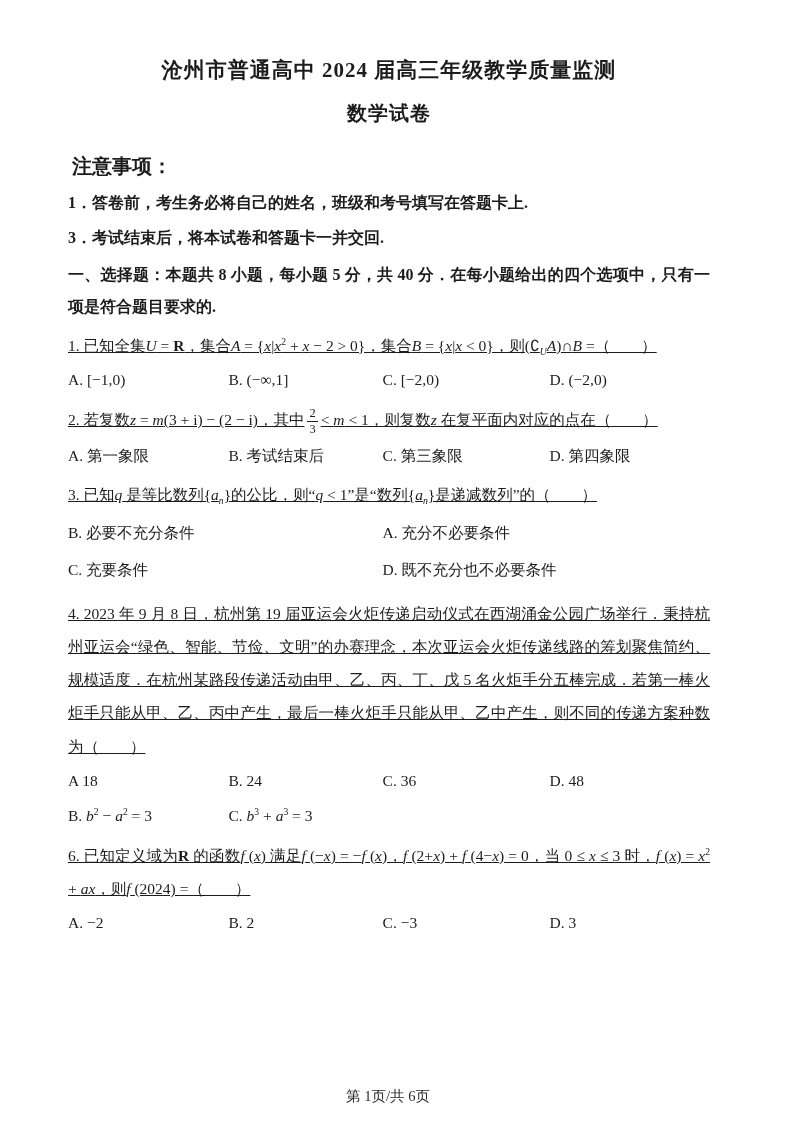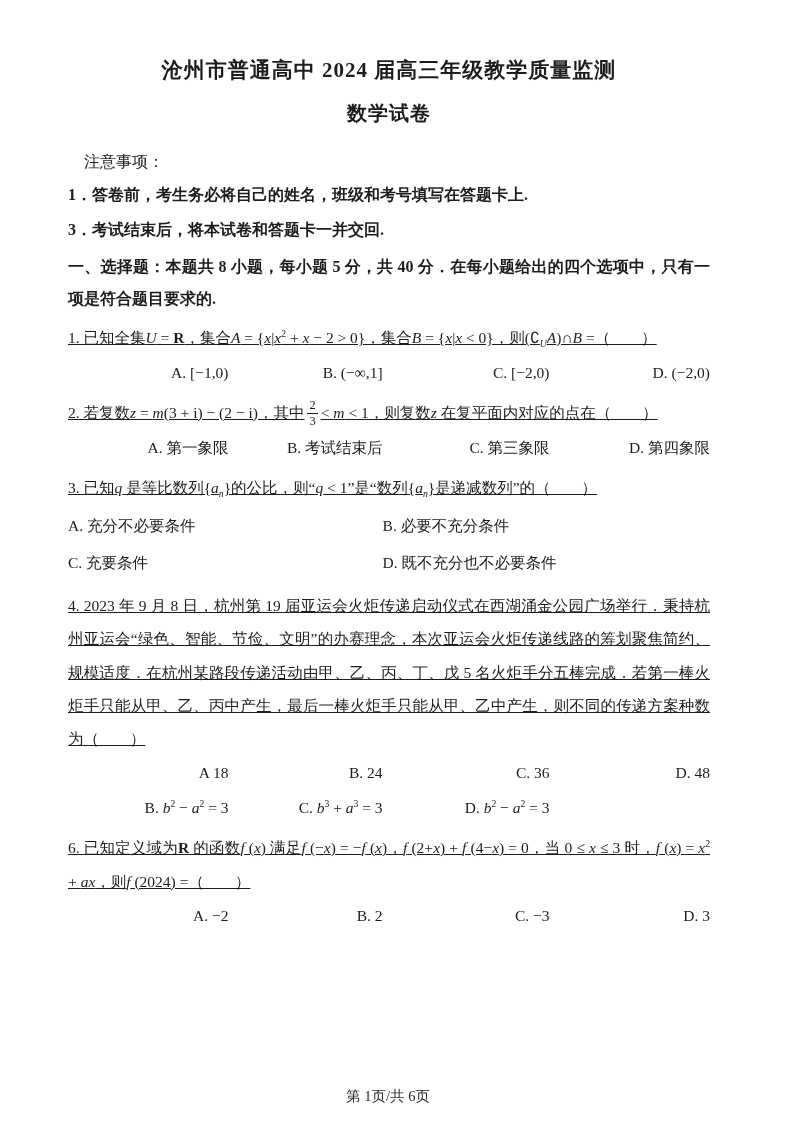--- a/index.html
+++ b/index.html
@@ -19,39 +19,39 @@
   }
   .exam-title {
     font-size:21px; font-weight:bold; text-align:center;
     margin:0 0 16px 0; letter-spacing:1px;
   }
   .exam-subtitle {
     font-size:20px; font-weight:bold; text-align:center;
     margin:0 0 20px 0; letter-spacing:1px;
   }
   .notice-heading {
-    font-size:16px; font-weight:normal; margin:0 0 2px 16px; line-height:1.9;
+    font-size:20px; font-weight:bold; margin:0 0 2px 4px; line-height:1.9;
   }
   .notice-item {
     font-size:16px; font-weight:bold; text-align:justify;
     line-height:2.05; margin:0 0 2px 0;
   }
   .section-heading {
     font-size:16px; font-weight:bold; text-align:justify;
     line-height:2.0; margin:4px 0 6px 0;
   }
   .question { margin:0; }
   .stem {
     font-size:15.5px; line-height:2.15; text-align:justify;
     margin:4px 0 2px 0;
     text-decoration:underline;
   }
   .options-row {
     display:grid; grid-template-columns:25% 24% 26% 25%;
-    font-size:15.5px; line-height:1.6; margin:6px 0 10px 0;text-align:right;
+    font-size:15.5px; line-height:1.6; margin:6px 0 10px 0;
   }
   .options-2col {
     display:grid; grid-template-columns:49% 51%;
     font-size:15.5px; line-height:2.4; margin:2px 0 8px 0;
   }
   .option { white-space:nowrap; }
   i { font-style:italic; font-family:"Liberation Serif","DejaVu Serif",serif; }
   sup,sub { font-size:0.62em; }
   .frac {
     display:inline-flex; flex-direction:column; vertical-align:middle;
@@ -99,42 +99,41 @@
       <span class="option">A. 第一象限</span>
       <span class="option">B. 考试结束后</span>
       <span class="option">C. 第三象限</span>
       <span class="option">D. 第四象限</span>
     </div>
   </div>
 
   <div class="question">
     <p class="stem">3. 已知<i>q</i> 是等比数列{<i>a</i><sub><i>n</i></sub>}的公比，则“<i>q</i> &lt; 1”是“数列{<i>a</i><sub><i>n</i></sub>}是递减数列”的（　　）</p>
     <div class="options-2col">
+      <span class="option">B. 必要不充分条件</span>
       <span class="option">A. 充分不必要条件</span>
-      <span class="option">B. 必要不充分条件</span>
       <span class="option">C. 充要条件</span>
       <span class="option">D. 既不充分也不必要条件</span>
     </div>
   </div>
 
   <div class="question">
     <p class="stem">4. 2023 年 9 月 8 日，杭州第 19 届亚运会火炬传递启动仪式在西湖涌金公园广场举行．秉持杭州亚运会“绿色、智能、节俭、文明”的办赛理念，本次亚运会火炬传递线路的筹划聚焦简约、规模适度．在杭州某路段传递活动由甲、乙、丙、丁、戊 5 名火炬手分五棒完成．若第一棒火炬手只能从甲、乙、丙中产生，最后一棒火炬手只能从甲、乙中产生，则不同的传递方案种数为（　　）</p>
     <div class="options-row">
       <span class="option">A  18</span>
       <span class="option">B. 24</span>
       <span class="option">C. 36</span>
       <span class="option">D. 48</span>
     </div>
   </div>
 
   <div class="question">
     <div class="options-row">
       <span class="option">B. <i>b</i><sup>2</sup> − <i>a</i><sup>2</sup> = 3</span>
       <span class="option">C. <i>b</i><sup>3</sup> + <i>a</i><sup>3</sup> = 3</span>
-      <span class="option">D. <i>b</i><sup>2</sup> − <i>a</i><sup>2</sup> = 3</span>
     </div>
   </div>
 
   <div class="question">
     <p class="stem">6. 已知定义域为<b>R</b> 的函数<i>f</i> (<i>x</i>) 满足<i>f</i> (−<i>x</i>) = −<i>f</i> (<i>x</i>)，<i>f</i> (2+<i>x</i>) + <i>f</i> (4−<i>x</i>) = 0，当 0 ≤ <i>x</i> ≤ 3 时，<i>f</i> (<i>x</i>) = <i>x</i><sup>2</sup> + <i>ax</i>，则<i>f</i> (2024) =（　　）</p>
     <div class="options-row">
       <span class="option">A. −2</span>
       <span class="option">B. 2</span>
       <span class="option">C. −3</span>
       <span class="option">D. 3</span>

